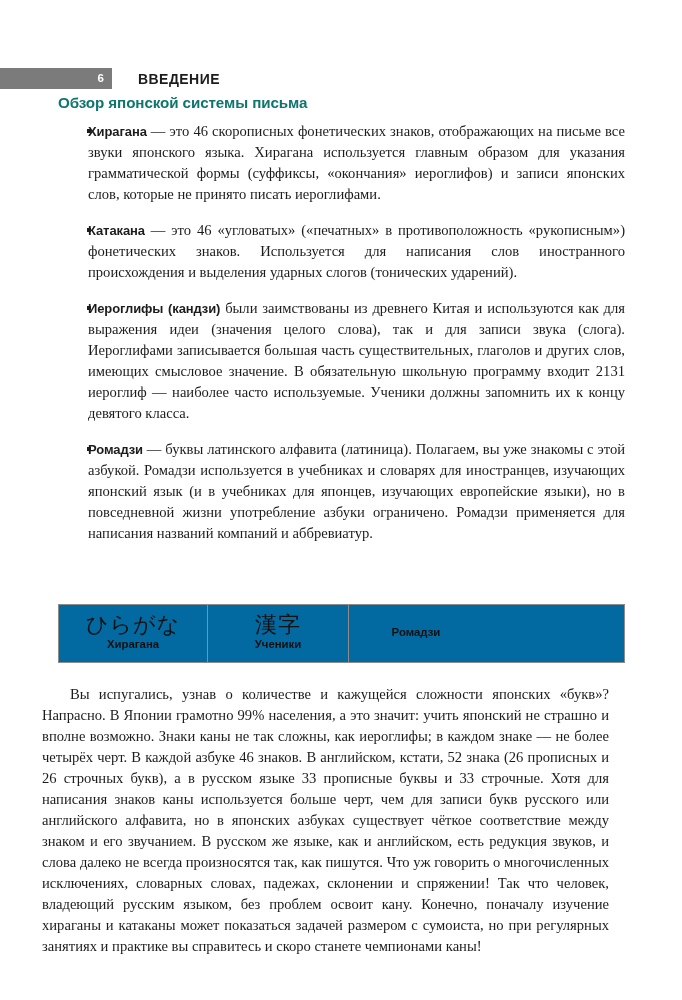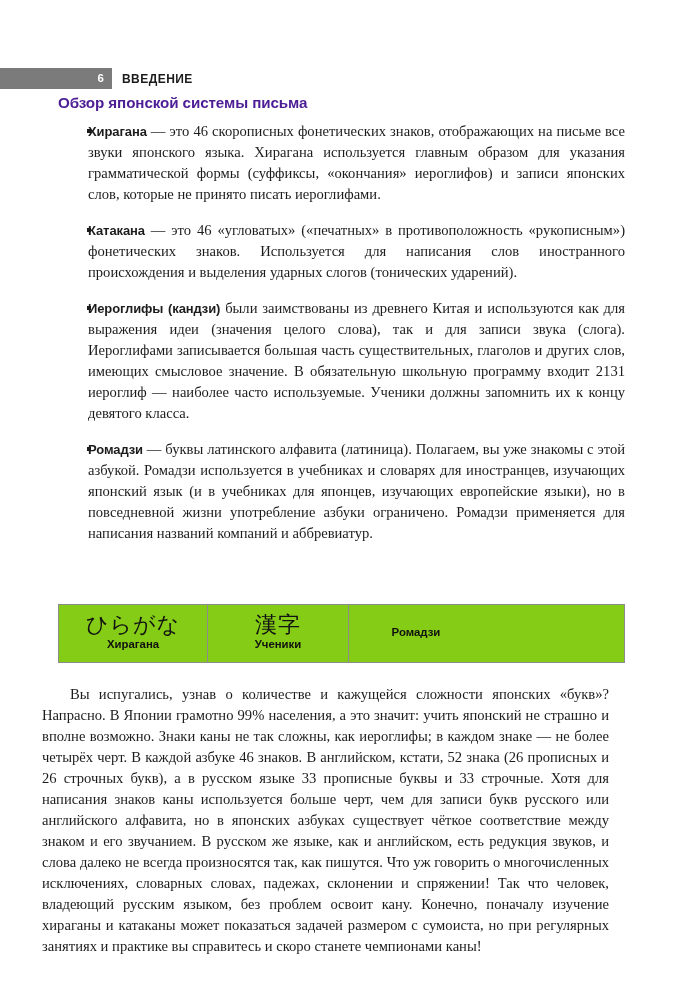--- a/index.html
+++ b/index.html
@@ -45,45 +45,45 @@
   }
   .folio-number {
     color: #ffffff;
     font-family: "Liberation Sans", "DejaVu Sans", sans-serif;
     font-weight: bold;
     font-size: 11.5px;
     letter-spacing: 0.2px;
     line-height: 1;
   }
   .running-title {
-    margin-left: 10px;
-    font-family: "Liberation Sans", "DejaVu Sans", sans-serif;
-    font-weight: bold;
-    font-size: 12px;
+    margin-left: 26px;
+    font-family: "Liberation Sans", "DejaVu Sans", sans-serif;
+    font-weight: bold;
+    font-size: 14px;
     letter-spacing: 0.45px;
     color: #1c1c1c;
     white-space: nowrap;
     line-height: 1;
   }
 
   
   .content {
     position: absolute;
     left: 58px;
     top: 94px;
     width: 567px;
   }
 
   h1.section-title {
     margin: 0 0 9px 0;
     font-family: "Liberation Sans", "DejaVu Sans", sans-serif;
     font-size: 15.2px;
     font-weight: bold;
     letter-spacing: -0.1px;
-    color: #4c1d95;
+    color: #0f766e;
     line-height: 1.2;
   }
 
   p.body-text {
     margin: 0;
     font-size: 14.6px;
     line-height: 1.44;
     text-align: justify;
     text-justify: inter-word;
     hyphens: none;
@@ -133,21 +133,21 @@
   
   .alphabet-table {
     position: absolute;
     left: 58px;
     top: 604px;
     width: 567px;
     height: 59px;
     display: flex;
     border: 1px solid #8c8c8c;
     box-sizing: border-box;
-    background: #84cc16;
+    background: #0369a1;
   }
   .alpha-cell {
     box-sizing: border-box;
     border-right: 1px solid #8c8c8c;
     display: flex;
     flex-direction: column;
     align-items: center;
     justify-content: center;
     padding: 3px 4px 5px 4px;
   }

